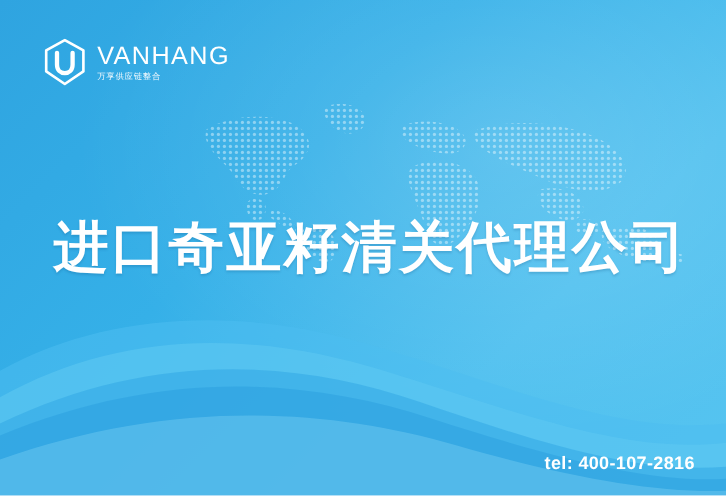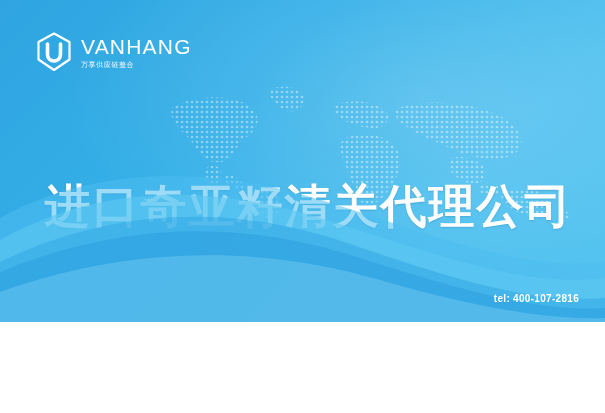--- a/index.html
+++ b/index.html
@@ -3,21 +3,21 @@
 <meta charset="utf-8">
 <style>
   html, body {
     margin: 0;
     padding: 0;
     background: #ffffff;
   }
   .canvas {
     position: relative;
     width: 605px;
-    height: 322px;
+    height: 413px;
     overflow: hidden;
     background: linear-gradient(135deg, #2fa4e0 0%, #35b0e8 38%, #4fc0ef 70%, #56c4f0 100%);
     font-family: "Liberation Sans", sans-serif;
     text-decoration: underline;
   }
   
   .bg-wash {
     position: absolute;
     inset: 0;
     background: radial-gradient(ellipse at 70% 30%, rgba(255,255,255,0.16) 0%, rgba(255,255,255,0.0) 60%);
@@ -89,21 +89,21 @@
     bottom: 0;
     width: 605px;
     height: 200px;
   }
   
   .tel {
     position: absolute;
     right: 26px;
     bottom: 18px;
     color: #ffffff;
-    font-size: 10px;
+    font-size: 15px;
     font-weight: bold;
     letter-spacing: 0.3px;
   }
 </style>
 </head>
 <body>
 
 <div class="canvas">
 
   <div class="bg-wash"></div>

